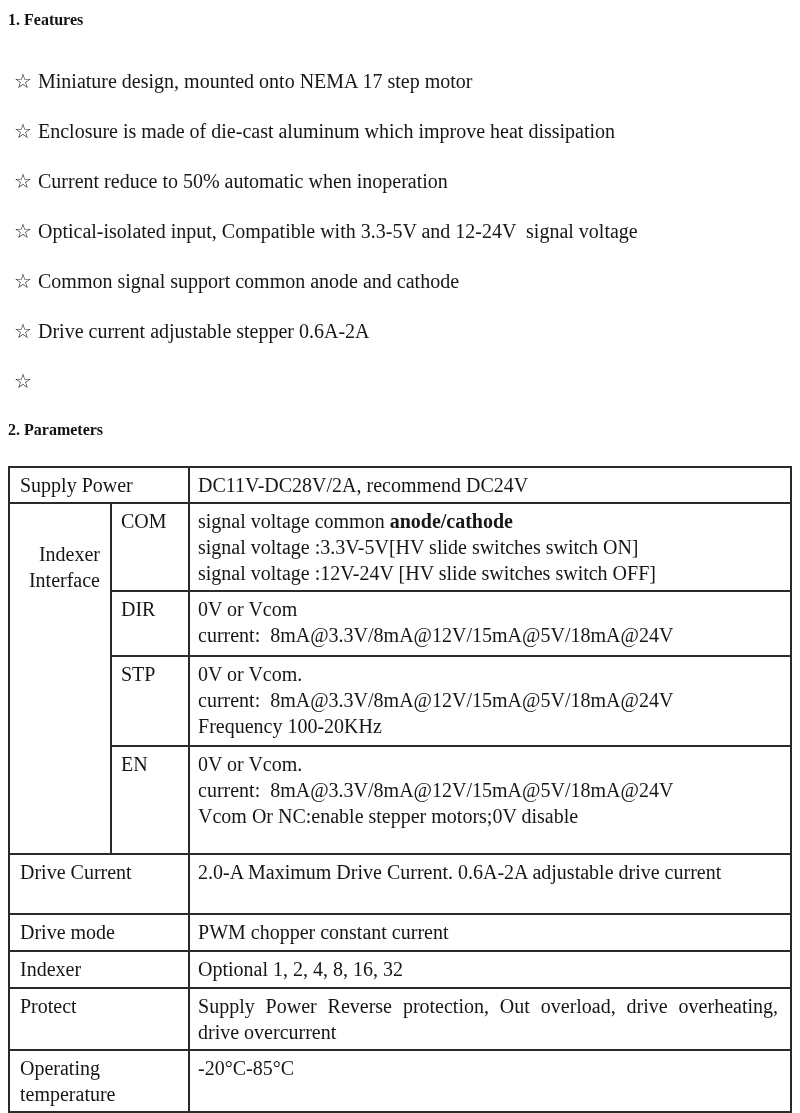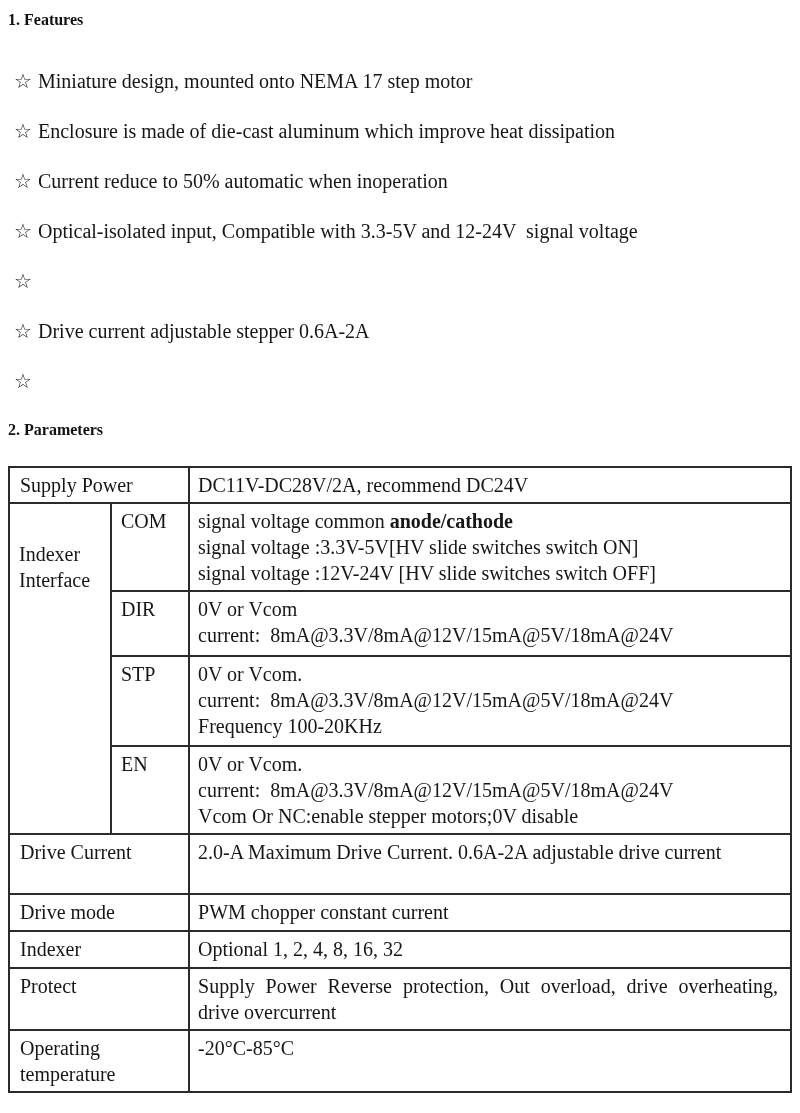--- a/index.html
+++ b/index.html
@@ -54,29 +54,29 @@
     border: 2px solid #2a2a2a;
     vertical-align: top;
     font-size: 20px;
     line-height: 26px;
     padding: 4px 10px 4px 8px;
     color: #161616;
   }
   .params td.lbl { padding-left: 10px; }
   .params td.sub { padding-left: 9px; }
   .params td.val { padding-left: 8px; padding-right: 12px; }
-  .params td.ii  { padding-top: 37px; padding-left: 9px; }
+  .params td.ii  { padding-top: 37px; padding-left: 9px; text-align: right; }
   .val.just { text-align: justify; }
   .line.pre, .pre { white-space: pre-wrap; }
 
   tr.h35 { height: 35px; }
   tr.h87 { height: 87px; }
   tr.h65 { height: 65px; }
   tr.h90 { height: 90px; }
-  tr.h92 { height: 88px; }
+  tr.h92 { height: 108px; }
   tr.h60 { height: 60px; margin-top: 12px; }
   tr.h37 { height: 37px; }
   tr.h61 { height: 61px; }
   tr.h62 { height: 62px; }
 </style>
 </head>
 <body>
 
 <div class="page">
 
@@ -94,20 +94,21 @@
     <div class="feature">
       <span class="star">☆</span>
       <span class="ftext">Current reduce to 50% automatic when inoperation</span>
     </div>
     <div class="feature">
       <span class="star">☆</span>
       <span class="ftext">Optical-isolated input, Compatible with 3.3-5V and 12-24V  signal voltage</span>
     </div>
     <div class="feature">
       <span class="star">☆</span>
+      <span class="ftext">Common signal support common anode and cathode</span>
     </div>
     <div class="feature">
       <span class="star">☆</span>
       <span class="ftext">Drive current adjustable stepper 0.6A-2A</span>
     </div>
     <div class="feature">
       <span class="star">☆</span>
     </div>
   </div>
 

